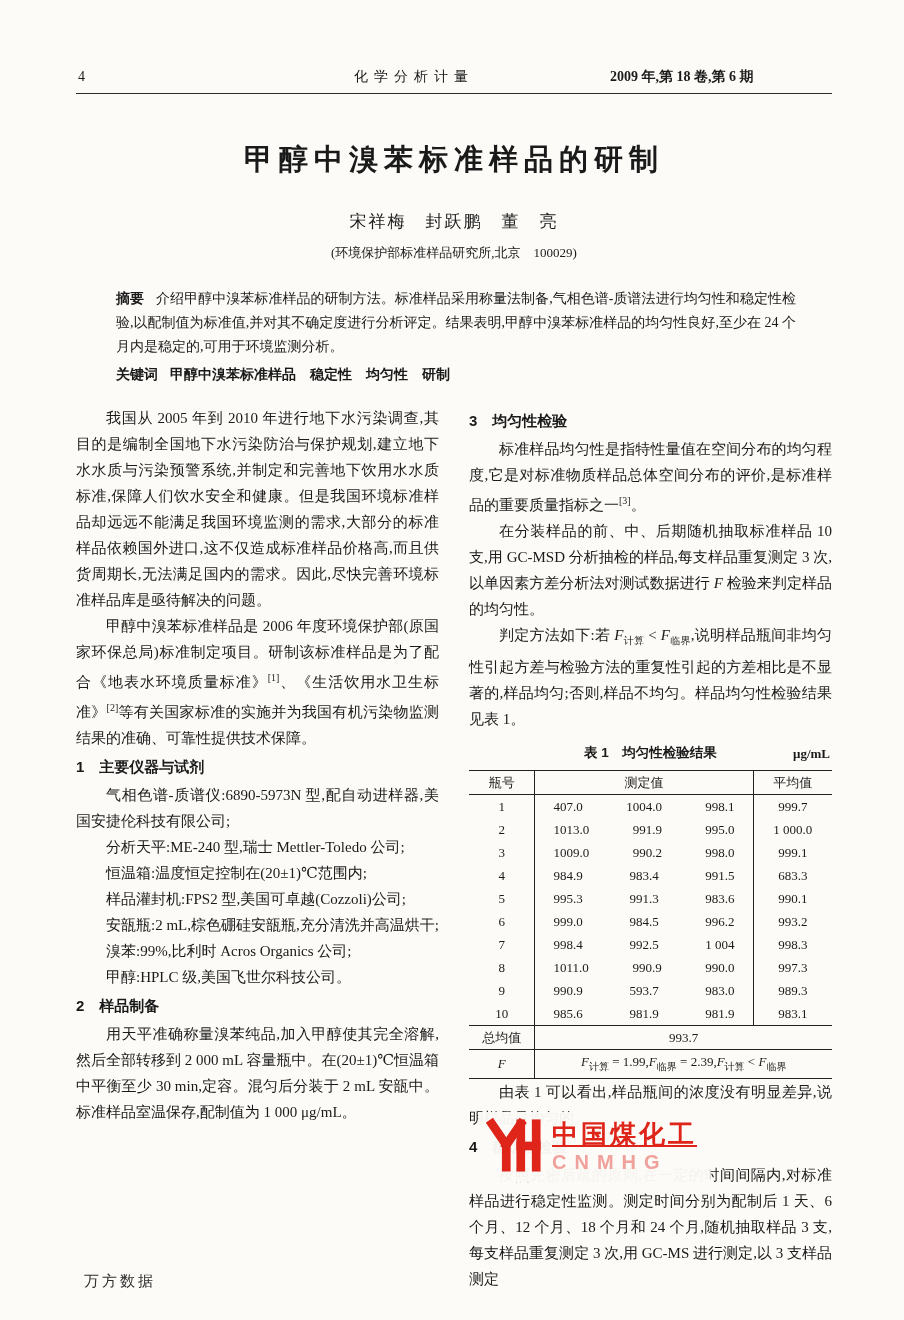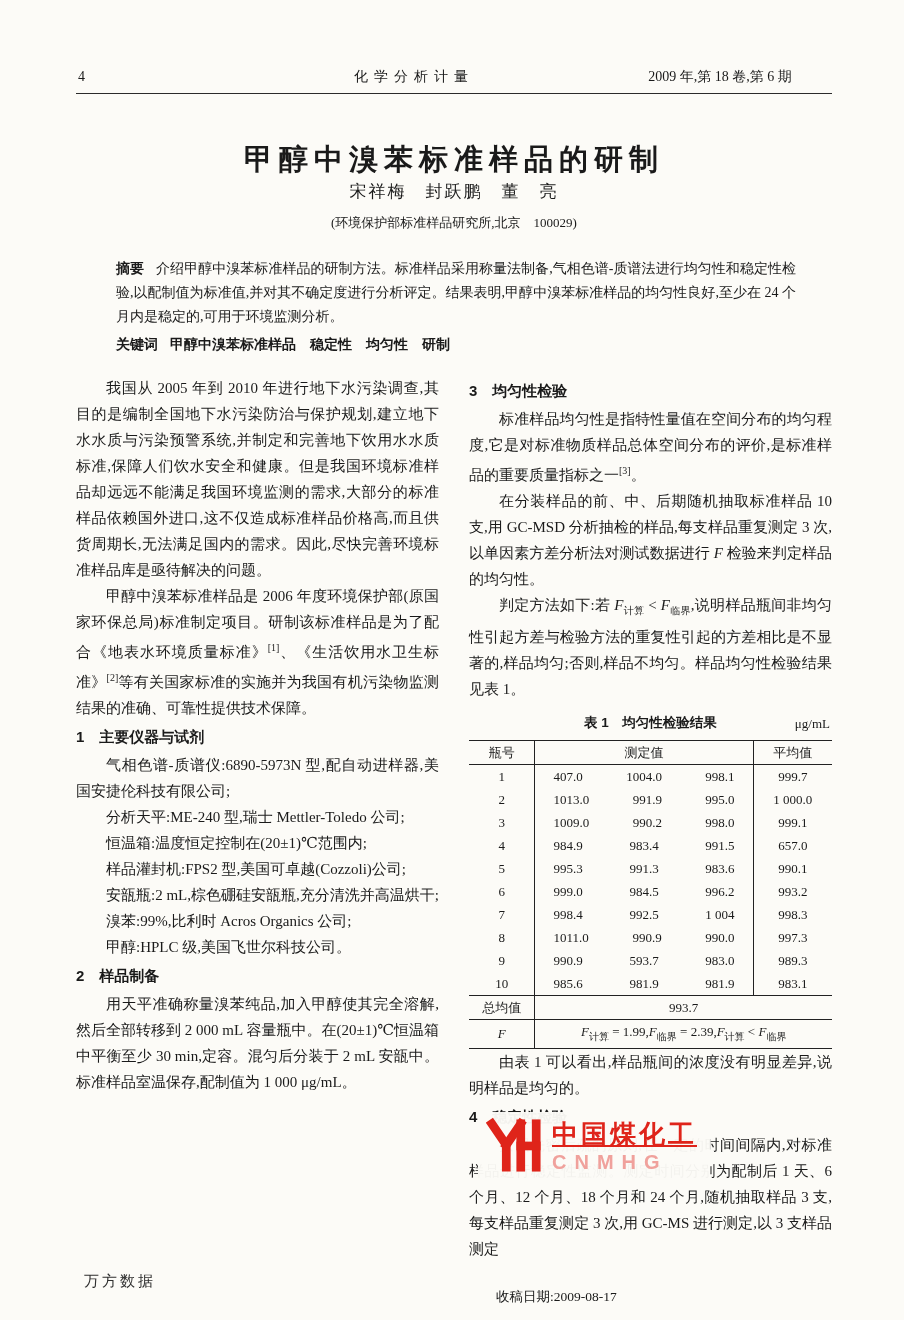--- a/index.html
+++ b/index.html
@@ -9,24 +9,24 @@
     position:relative; width:904px; height:1320px; margin:0 auto;
     background:#fcfbf7; padding:68px 72px 0 76px; overflow:hidden;
   }
   
   .page-header {
     display:flex; align-items:baseline; font-size:14px;
     padding:0 2px 7px 2px; border-bottom:1.3px solid #2b2b2b;
   }
   .page-header .page-num { width:140px; }
   .page-header .journal { flex:1; text-align:center; letter-spacing:6px; }
-  .page-header .issue { width:220px; text-align:center; }
+  .page-header .issue { width:220px; text-align:left;font-weight:bold; }
   
   h1.title { margin-top:46px; text-align:center; font-size:29px; font-weight:bold; letter-spacing:6px; }
-  .authors { text-align:center; font-size:17px; letter-spacing:2px; }
+  .authors { margin-top:30px; text-align:center; font-size:17px; letter-spacing:2px; }
   .affiliation { margin-top:11px; text-align:center; font-size:13px; }
   
   .abstract { margin:24px 36px 0 40px; font-size:14px; line-height:24px; text-align:justify; }
   .abstract .lbl { font-family:"Liberation Sans","DejaVu Sans",sans-serif; font-weight:bold; margin-right:12px; }
   .abstract .kw-text { font-family:"Liberation Sans","DejaVu Sans",sans-serif; font-weight:bold; }
   .abstract p.kw { margin-top:3px; }
   
   .columns { display:flex; gap:30px; margin-top:18px; }
   .col { flex:0 0 363px; width:363px; font-size:15px; line-height:26px; text-align:justify; }
   .col p { text-indent:2em; }
@@ -37,21 +37,21 @@
   sup { font-size:10px; }
   sub { font-size:10px; }
   i { font-style:italic; }
   
   .table-caption {
     position:relative; margin:8px 0 4px; text-align:center;
     font-family:"Liberation Sans","DejaVu Sans",sans-serif; font-size:13.5px; font-weight:bold;
   }
   .table-caption .unit {
     position:absolute; right:2px; top:1px; font-family:"Liberation Serif",serif;
-    font-weight:normal; font-size:13px;
+    font-weight:bold; font-size:13px;
   }
   table.uniformity {
     width:100%; border-collapse:collapse; font-size:13px; line-height:17px;
     border-top:1.6px solid #222; border-bottom:1.6px solid #222;
   }
   table.uniformity th, table.uniformity td { padding:3px 4px; text-align:center; font-weight:normal; }
   table.uniformity thead tr { border-bottom:1px solid #222; }
   .c-vals, th.h-vals { border-left:1px solid #222; border-right:1px solid #222; }
   .vals { display:flex; justify-content:space-between; padding:0 14px; }
   tr.total-row { border-top:1px solid #222; }
@@ -172,21 +172,21 @@
             </tr>
             <tr>
               <td>4</td>
               <td class="c-vals">
                 <div class="vals">
                   <span>984.9</span>
                   <span>983.4</span>
                   <span>991.5</span>
                 </div>
               </td>
-              <td>657.0</td>
+              <td>683.3</td>
             </tr>
             <tr>
               <td>5</td>
               <td class="c-vals">
                 <div class="vals">
                   <span>995.3</span>
                   <span>991.3</span>
                   <span>983.6</span>
                 </div>
               </td>

